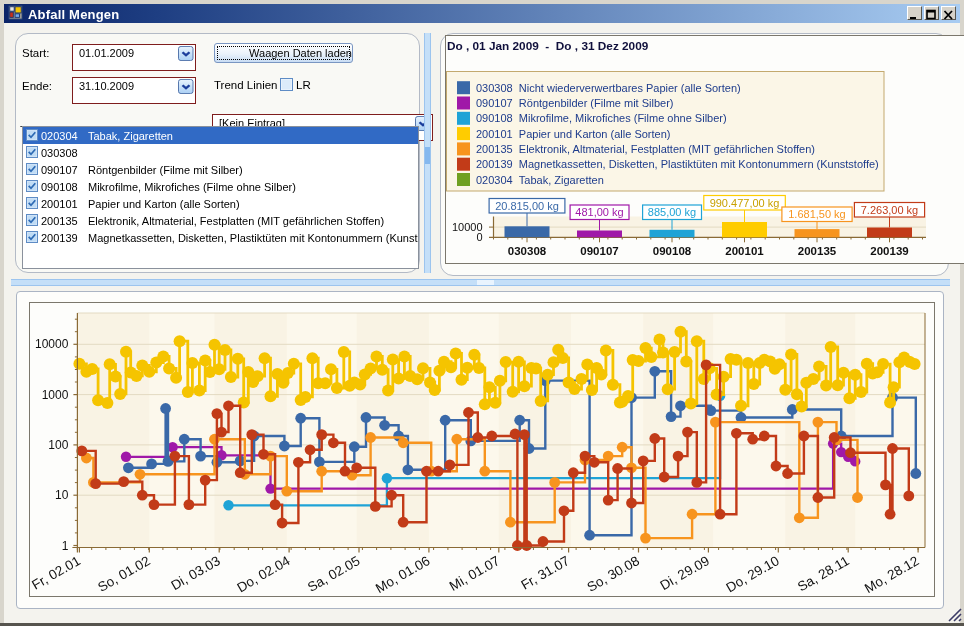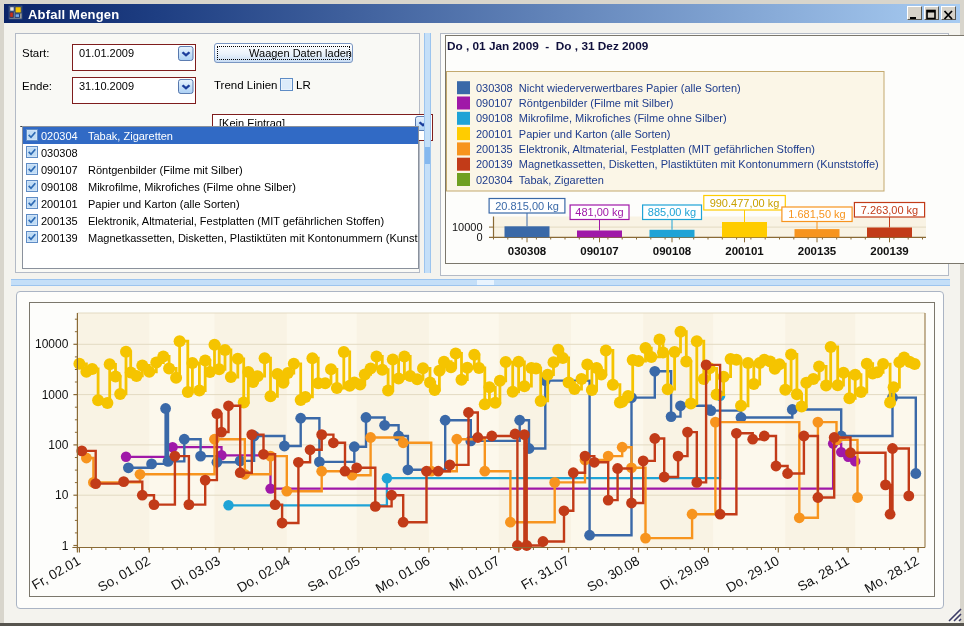--- a/index.html
+++ b/index.html
@@ -5,21 +5,21 @@
 #win { position:relative; width:964px; height:626px; background:#D8D5CC; overflow:hidden; }
 #win::after { content:""; position:absolute; left:0; right:0; bottom:0; height:3px; background:#56544E; }
 #titlebar { position:absolute; left:4px; top:4px; width:956px; height:27px;
   background:linear-gradient(to right,#0B2468 0%,#1E3E82 16%,#A8CCF2 100%); }
 #title { position:absolute; left:24px; top:3px; color:#fff; font-size:13px; font-weight:bold; letter-spacing:0.2px; }
 #icon { position:absolute; left:4px; top:1px; }
 .tbtn { position:absolute; top:2px; width:15px; height:14px; text-align:center; background:#D6D2C9;
   border-top:1px solid #FFFFFF; border-left:1px solid #FFFFFF;
   border-right:1px solid #58564F; border-bottom:1px solid #58564F; }
 #client { position:absolute; left:4px; top:23px; width:956px; height:600px; background:#F4F3EE; }
-.panel { position:absolute; border:1px solid #B3BAC6; background:#F9F9F5; border-radius:0; }
+.panel { position:absolute; border:1px solid #B3BAC6; background:#F9F9F5; border-radius:13px; }
 #lpanel { left:11px; top:10px; width:405px; height:240px; }
 #rpanel { left:436px; top:10px; width:509px; height:243px; background:#FCFCF9; }
 #bpanel { left:12px; top:268px; width:928px; height:318px; border-radius:4px; background:#FDFDFB; border-color:#AAB4C4;}
 #vsplit { position:absolute; left:420px; top:10px; width:7px; height:240px; background:#C4DFF8; border-left:1px solid #9CC4EE; border-right:1px solid #9CC4EE; }
 #vgrip { position:absolute; left:0px; top:114px; width:5px; height:17px; background:#85B8EE; }
 #hsplit { position:absolute; left:7px; top:256px; width:939px; height:7px; background:#C4DFF8; border-top:1px solid #9CC4EE; border-bottom:1px solid #9CC4EE; }
 #hgrip { position:absolute; left:466px; top:0px; width:17px; height:5px; background:#E9F4FE; }
 .lab { position:absolute; font-size:11.5px; color:#000; }
 .tbox { position:absolute; height:27px; background:#fff; border:1px solid #7f1d1d; font-size:11px; color:#000; }
 .tbox .tx { position:absolute; left:6px; top:2px; }

